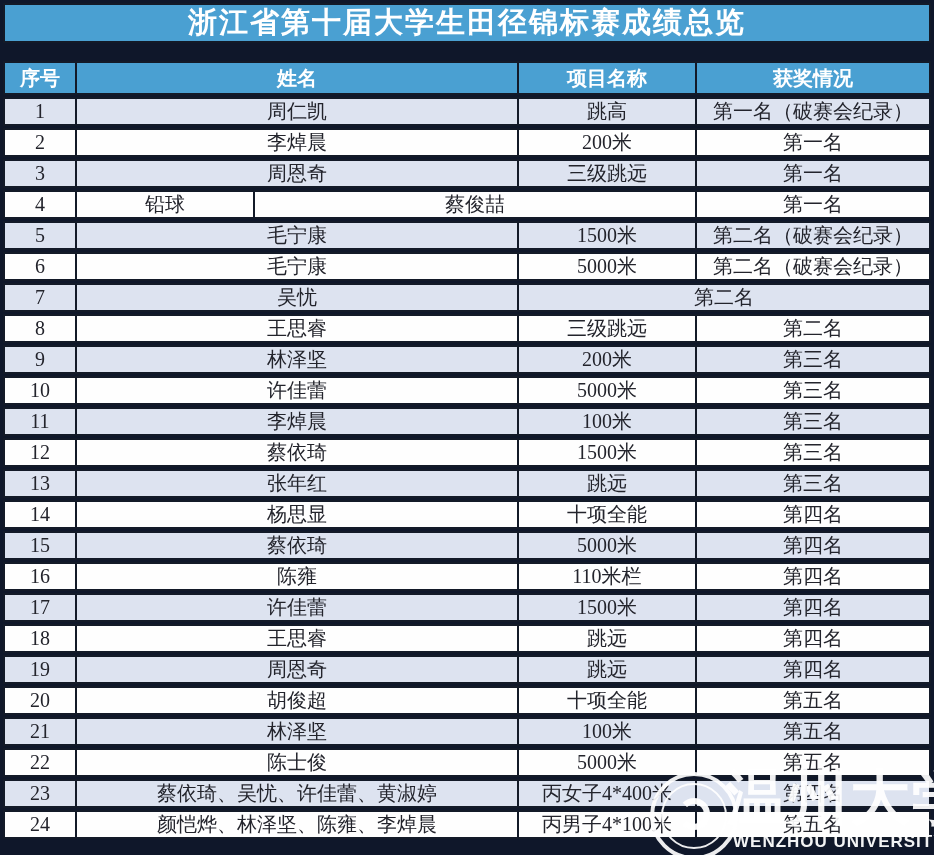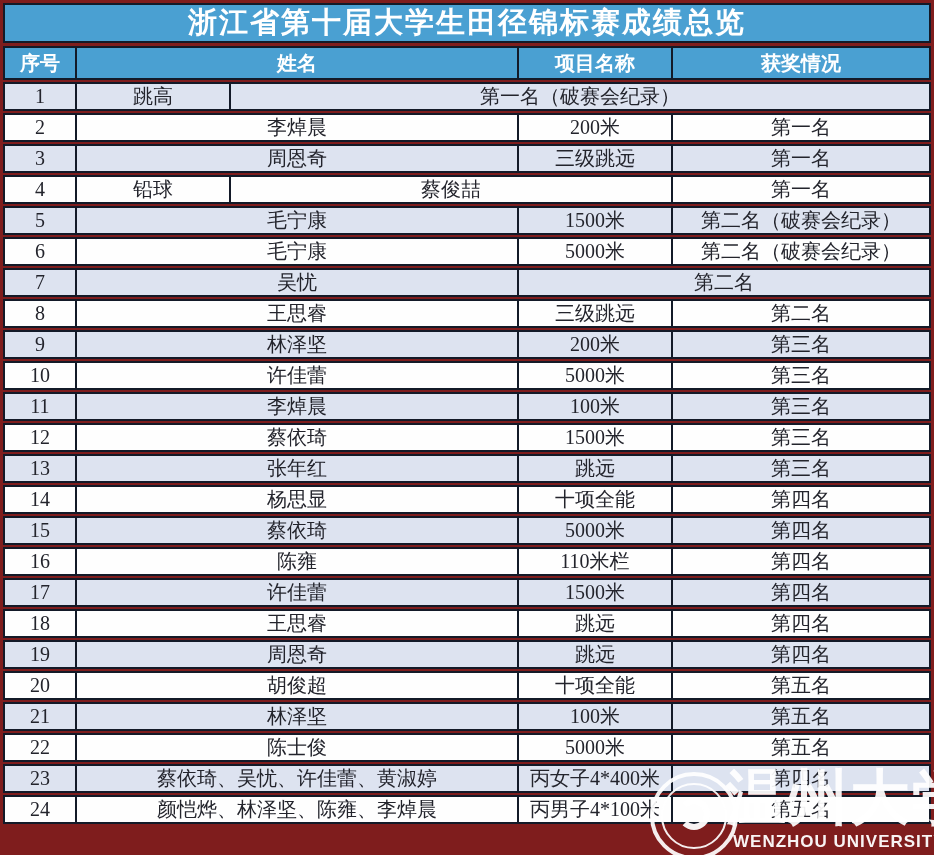--- a/index.html
+++ b/index.html
@@ -6,21 +6,21 @@
     --blue:#4aa0d2;
     --alt:#dde3f0;
     --border:#131a28;
     --text:#23242c;
   }
   html,body{margin:0;padding:0;background:#ffffff;}
   body{font-family:"Liberation Serif","DejaVu Serif",serif;color:var(--text);}
   .page{
     position:relative;
     width:934px;height:855px;
-    background:#7f1d1d;
+    background:#0f172a;
     box-sizing:border-box;
     padding:3px;
     overflow:hidden;
   }
   
   .title-box{
     height:36px;
     border:2px solid var(--border);
     background:var(--blue);
     display:flex;align-items:center;justify-content:center;
@@ -30,36 +30,36 @@
     white-space:nowrap;
   }
   
   .t-row{
     display:flex;
     border:2px solid var(--border);
     margin-top:2px;
     align-items:stretch;
     box-sizing:content-box;
   }
-  .header-row{height:30px;background:var(--blue);margin-top:3px;}
+  .header-row{height:30px;background:var(--blue);margin-top:18px;}
   .header-row .cell{color:#ffffff;font-weight:bold;font-size:20px;}
   .data-row{height:25px;background:#fefefe;}
   #rows .data-row:nth-child(odd){background:var(--alt);}
   .cell{
     display:flex;align-items:center;justify-content:center;
     border-left:2px solid var(--border);
     font-size:20px;
     white-space:nowrap;
     overflow:hidden;
     box-sizing:border-box;
   }
   .cell:first-child{border-left:none;}
   .c-no{width:70px;}
   .c-name{width:442px;}
-  .c-event{width:154px;}
+  .c-event{width:178px;}
   .c-award{flex:1;}
   
   .watermark{
     position:absolute;
     left:0;top:0;width:934px;height:855px;
     pointer-events:none;
   }
   .wm-seal{
     position:absolute;left:650px;top:772px;
     width:88px;height:88px;border-radius:50%;
@@ -107,20 +107,21 @@
   <div class="t-row header-row">
     <div class="cell c-no">序号</div>
     <div class="cell c-name">姓名</div>
     <div class="cell c-event">项目名称</div>
     <div class="cell c-award">获奖情况</div>
   </div>
 
   <div id="rows">
     <div class="t-row data-row">
       <div class="cell c-no">1</div>
+      <div class="cell c-name">周仁凯</div>
       <div class="cell c-event">跳高</div>
       <div class="cell c-award">第一名（破赛会纪录）</div>
     </div>
 
     <div class="t-row data-row">
       <div class="cell c-no">2</div>
       <div class="cell c-name">李焯晨</div>
       <div class="cell c-event">200米</div>
       <div class="cell c-award">第一名</div>
     </div>

